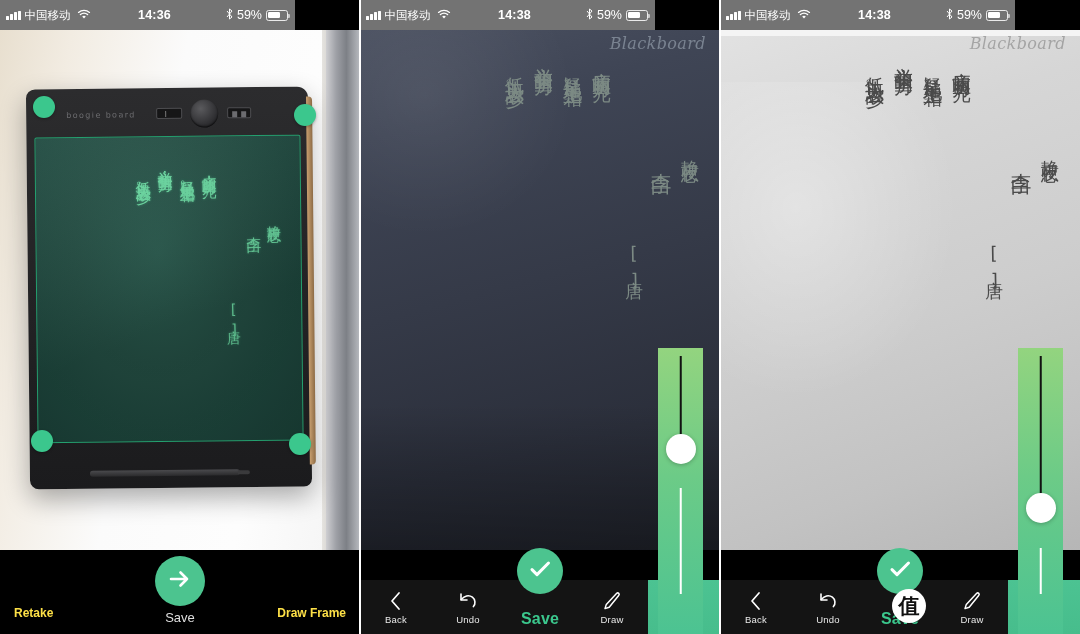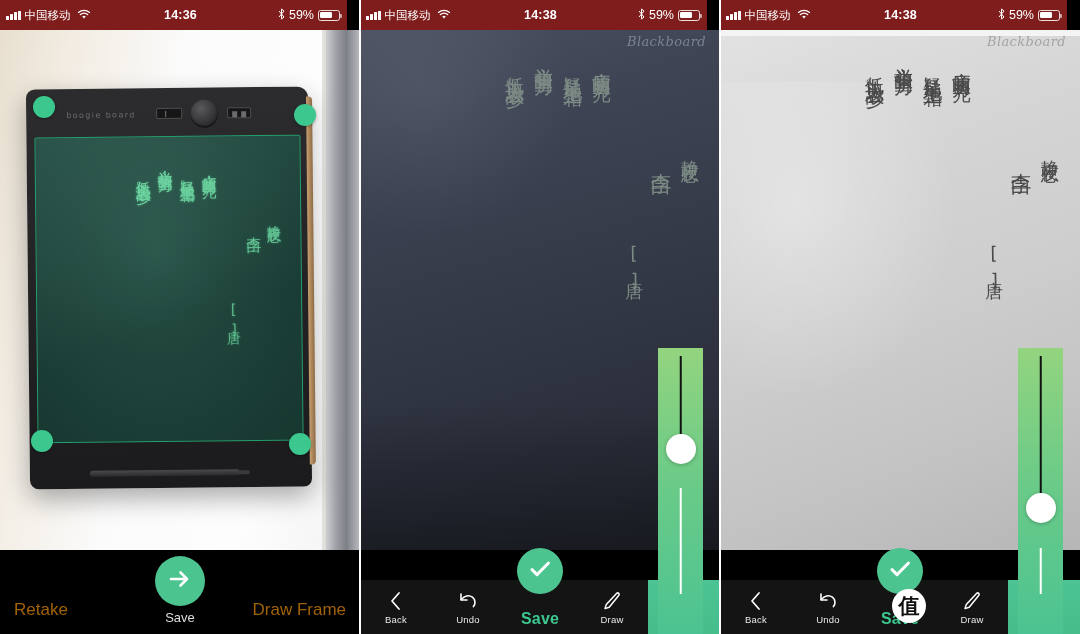--- a/index.html
+++ b/index.html
@@ -4,22 +4,22 @@
 <style>
   * { margin:0; padding:0; box-sizing:border-box; }
   html,body { width:1080px; height:634px; background:#000; overflow:hidden; }
   body { font-family:"Liberation Sans","DejaVu Sans",sans-serif; }
 
   .screens { display:flex; width:1080px; height:634px; }
   .panel { position:relative; width:360px; height:634px; background:#000; overflow:hidden; }
 
   
   .statusbar {
-    position:absolute; top:0; left:0; width:347px; height:30px;
-    background:#7f1d1d; color:#fff; z-index:40;
+    position:absolute; top:0; left:0; width:295px; height:30px;
+    background:#737373; color:#fff; z-index:40;
     display:flex; align-items:center; padding:0 7px 0 6px;
   }
   .sb-left { display:flex; align-items:center; gap:4px; }
   .sig { display:flex; align-items:flex-end; gap:1.5px; height:9px; }
   .sig i { width:2.5px; background:#fff; border-radius:0.5px; display:block; }
   .sig i:nth-child(1){height:3.5px;} .sig i:nth-child(2){height:5.5px;}
   .sig i:nth-child(3){height:7.5px;} .sig i:nth-child(4){height:9px;}
   .carrier { font-size:11.5px; letter-spacing:0; font-weight:400; }
   .wifi { margin-left:2px; display:inline-block; }
   .sb-time {
@@ -145,21 +145,21 @@
     background:radial-gradient(ellipse at 45% 40%, rgba(255,255,255,.35), rgba(255,255,255,0) 72%); }
   .p3 .poem { color:#4a4a4a; }
   .p3 .poem .col { font-size:19px; letter-spacing:3px; }
   .p3 .poem .c-title { font-size:18px; margin-top:100px; }
   .p3 .poem .c-author{ font-size:21px; margin-top:110px; }
   .p3 .poem .c-dyn   { font-size:18px; margin-top:196px; }
 
   .bb-mark {
     position:absolute; right:14px; top:34px; z-index:8;
     font-family:"DejaVu Serif","Liberation Serif",serif;
-    font-style:italic; font-size:13px; letter-spacing:0.4px;
+    font-style:italic; font-size:16px; letter-spacing:0.4px;
   }
   .p2 .bb-mark{ color:rgba(190,205,215,.45); }
   .p3 .bb-mark{ color:rgba(90,90,90,.42); }
 
   
   .slider-panel {
     position:absolute; right:17px; z-index:25;
     width:45px;
     background:linear-gradient(180deg,#93d47f 0%,#6ccb87 45%,#4cc392 100%);
   }
@@ -205,21 +205,21 @@
     width:46px; height:46px; border-radius:50%; background:#4cc48f;
     display:flex; align-items:center; justify-content:center; z-index:22;
   }
   .nextbtn {
     position:absolute; left:50%; transform:translateX(-50%); bottom:28px;
     width:50px; height:50px; border-radius:50%; background:#4cc48f;
     display:flex; align-items:center; justify-content:center; z-index:22;
   }
   .nextlbl { position:absolute; left:50%; transform:translateX(-50%); bottom:9px;
     font-size:13px; color:#dfdfdf; z-index:23; }
-  .side-link { position:absolute; bottom:14px; font-size:17px; color:#a16207; }
+  .side-link { position:absolute; bottom:14px; font-size:12px; color:#fde047;font-weight:bold; }
   .sl-left { left:14px; } .sl-right { right:14px; }
 
   
   .watermark {
     position:absolute; z-index:60; left:172px; bottom:11px;
     display:flex; align-items:center; gap:5px; pointer-events:none;
   }
   .wm-badge {
     width:34px; height:34px; border-radius:50%; background:#fff; color:#111;
     display:flex; align-items:center; justify-content:center;

